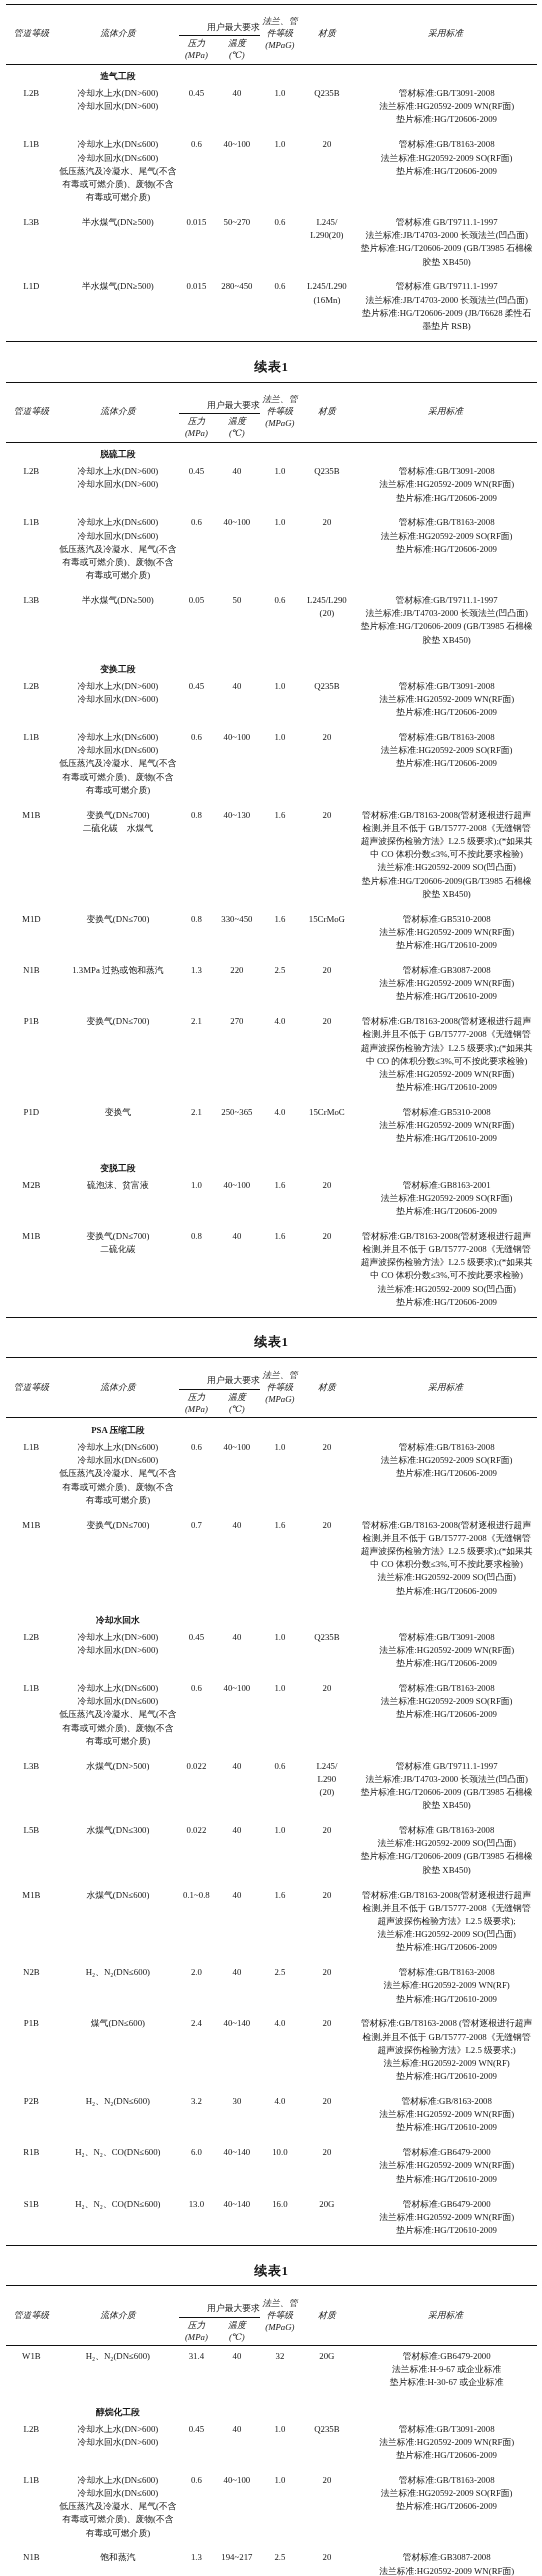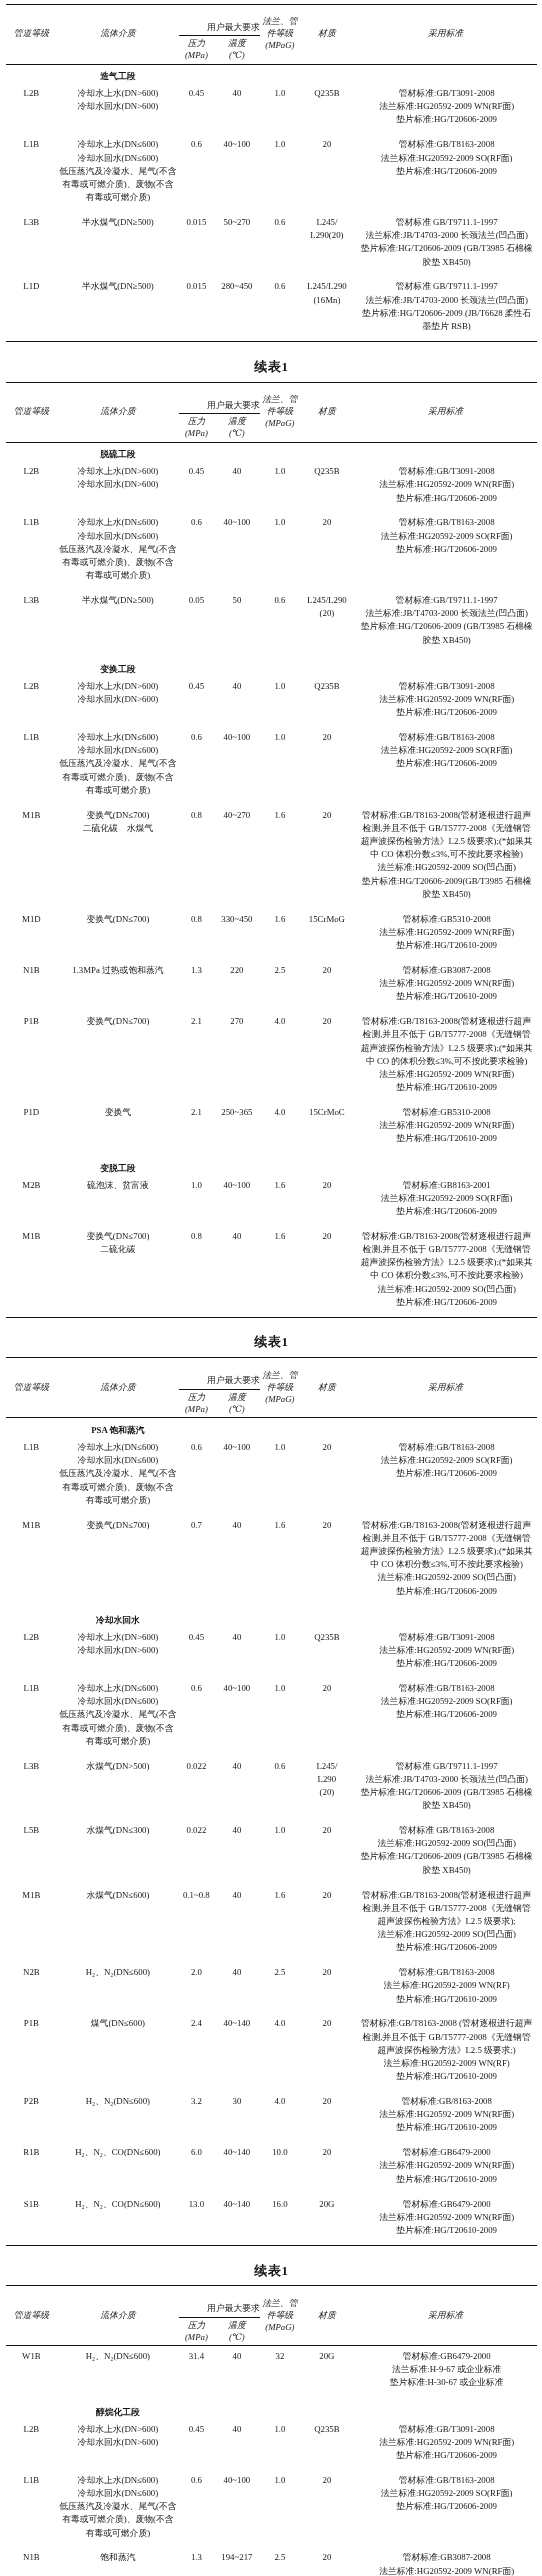--- a/index.html
+++ b/index.html
@@ -296,21 +296,21 @@
             <span class="line">垫片标准:HG/T20606-2009</span>
           </td>
         </tr>
         <tr class="data-row">
           <td class="grade">M1B</td>
           <td class="fluid">
             <span class="line">变换气(DN≤700)</span>
             <span class="line">二硫化碳　水煤气</span>
           </td>
           <td class="num">0.8</td>
-          <td class="num">40~270</td>
+          <td class="num">40~130</td>
           <td class="num">1.6</td>
           <td class="mat">
             <span class="line">20</span>
           </td>
           <td class="std">
             <span class="line">管材标准:GB/T8163-2008(管材逐根进行超声检测,并且不低于 GB/T5777-2008《无缝钢管超声波探伤检验方法》L2.5 级要求);(*如果其中 CO 体积分数≤3%,可不按此要求检验)</span>
             <span class="line">法兰标准:HG20592-2009 SO(凹凸面)</span>
             <span class="line">垫片标准:HG/T20606-2009(GB/T3985 石棉橡胶垫 XB450)</span>
           </td>
         </tr>
@@ -462,21 +462,21 @@
           <th class="sub">
             <span class="line">温度</span>
             <span class="line">(℃)</span>
           </th>
         </tr>
       </thead>
       <tbody>
         <tr class="section-row">
           <td></td>
           <td>
-            <span class="section-label line">PSA 饱和蒸汽</span>
+            <span class="section-label line">PSA 压缩工段</span>
           </td>
           <td></td>
           <td></td>
           <td></td>
           <td></td>
           <td></td>
         </tr>
         <tr class="data-row">
           <td class="grade">L1B</td>
           <td class="fluid">

